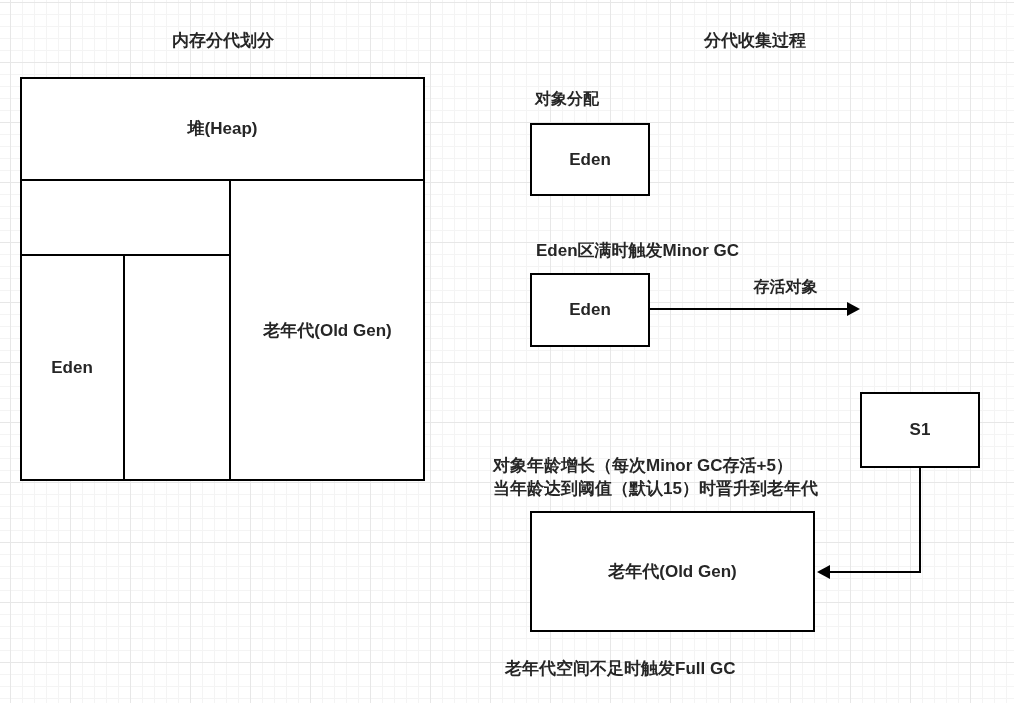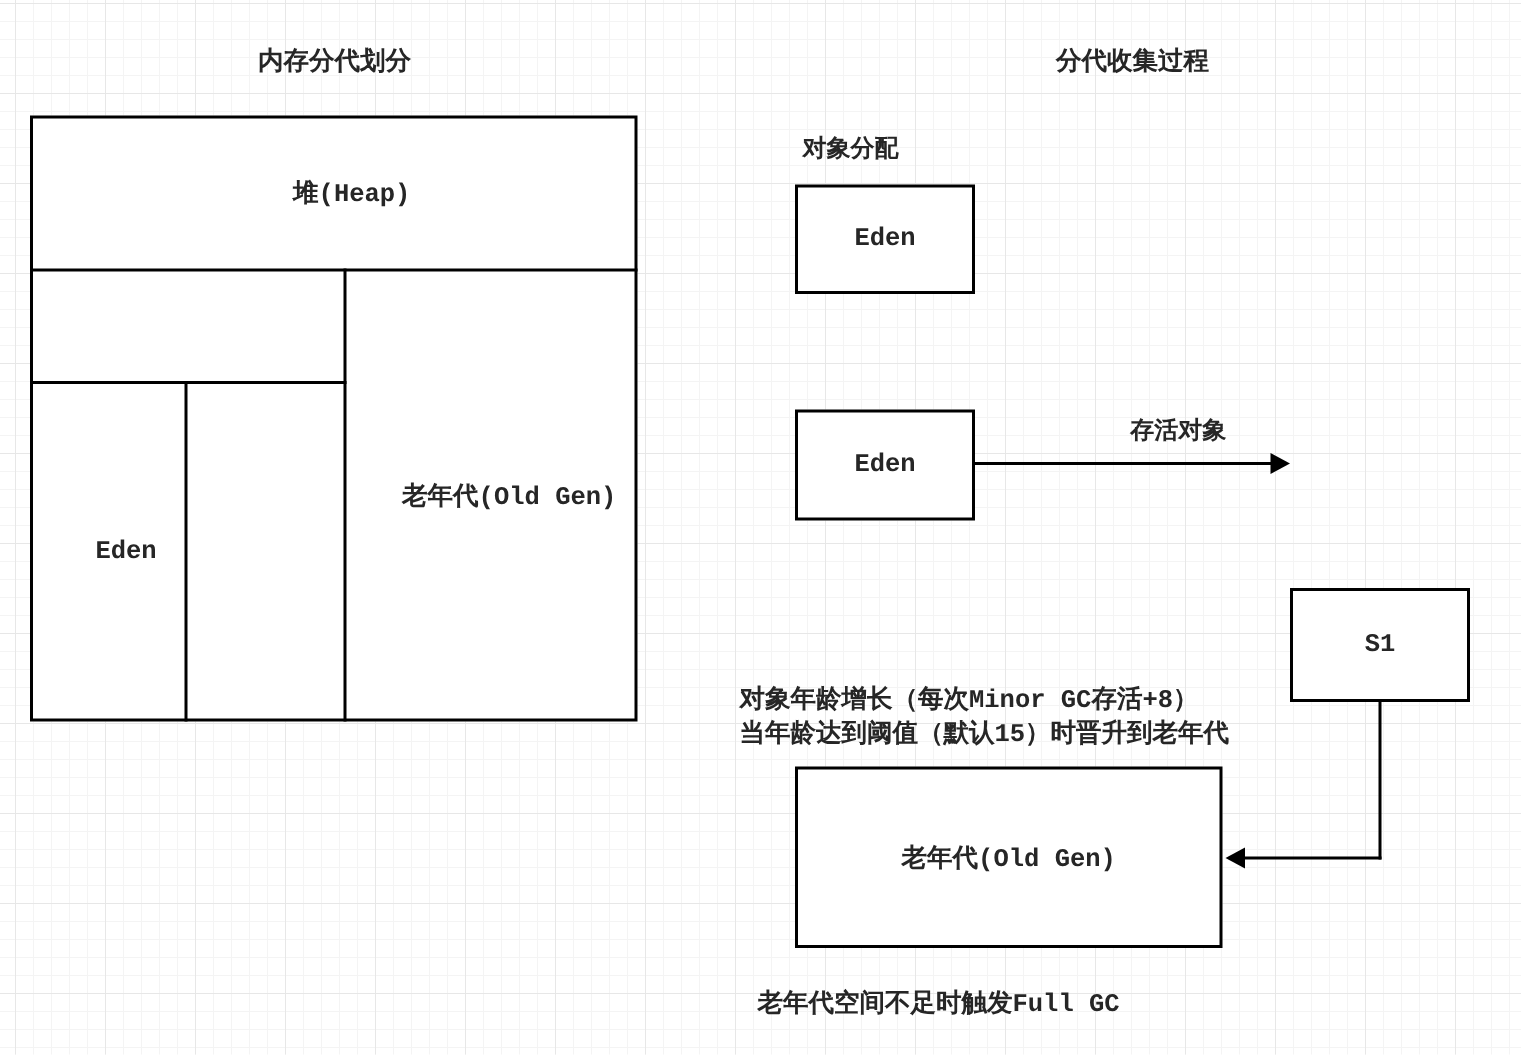--- a/index.html
+++ b/index.html
@@ -1,18 +1,18 @@
 <!DOCTYPE html>
 <html><head>
 <meta charset="utf-8">
 <style>
   html,body{margin:0;padding:0;}
   .canvas{
     position:relative; width:1014px; height:703px; overflow:hidden;
-    font-family:Liberation Mono, monospace;
+    font-family:Liberation Sans, sans-serif;
     color:#262626;
     background-color:#ffffff;
     background-image:
       linear-gradient(#e7e7e7 1px, transparent 1px),
       linear-gradient(90deg, #e7e7e7 1px, transparent 1px),
       linear-gradient(#f4f4f4 1px, transparent 1px),
       linear-gradient(90deg, #f4f4f4 1px, transparent 1px);
     background-size:60px 60px,60px 60px,12px 12px,12px 12px;
     background-position:10px 2px,10px 2px,10px 2px,10px 2px;
   }
@@ -20,21 +20,21 @@
   .ttl{font-size:17px;font-weight:bold;text-align:center;}
   .cap{font-size:17px;font-weight:bold;white-space:nowrap;}
   .box{
     position:absolute; box-sizing:border-box;
     border:2px solid #000; background:#fff;
     display:flex; align-items:center; justify-content:center;
     font-size:17px; font-weight:bold;
   }
   .cell{
     position:absolute; display:flex; align-items:center; justify-content:center;
-    font-size:17px; font-weight:bold;margin-left:12px;
+    font-size:17px; font-weight:bold;
   }
   .line{position:absolute; background:#000;}
   .arrowhead-r{
     position:absolute; width:0; height:0;
     border-top:7px solid transparent; border-bottom:7px solid transparent;
     border-left:13px solid #000;
   }
   .arrowhead-l{
     position:absolute; width:0; height:0;
     border-top:7px solid transparent; border-bottom:7px solid transparent;
@@ -63,29 +63,30 @@
   <div class="line" style="left:20px;top:254px;width:211px;height:2px;"></div>
   <div class="line" style="left:123px;top:254px;width:2px;height:227px;"></div>
 
   <div class="cell" style="left:20px;top:77px;width:405px;height:103px;">堆(Heap)</div>
   <div class="cell" style="left:230px;top:180px;width:195px;height:301px;">老年代(Old Gen)</div>
   <div class="cell" style="left:20px;top:255px;width:104px;height:226px;">Eden</div>
 
   <div class="abs cap" style="left:535px;top:89px;font-size:16px;">对象分配</div>
   <div class="box" style="left:530px;top:123px;width:120px;height:73px;">Eden</div>
 
+  <div class="abs cap" style="left:536px;top:239px;">Eden区满时触发Minor GC</div>
   <div class="box" style="left:530px;top:273px;width:120px;height:74px;">Eden</div>
 
   <div class="abs cap" style="left:733px;top:277px;width:105px;text-align:center;font-size:16px;">存活对象</div>
   <div class="line" style="left:650px;top:308px;width:200px;height:2px;"></div>
   <div class="arrowhead-r" style="left:847px;top:302px;"></div>
 
   <div class="box" style="left:860px;top:392px;width:120px;height:76px;">S1</div>
 
-  <div class="abs cap" style="left:493px;top:454px;">对象年龄增长（每次Minor GC存活+8）</div>
+  <div class="abs cap" style="left:493px;top:454px;">对象年龄增长（每次Minor GC存活+5）</div>
   <div class="abs cap" style="left:493px;top:477px;">当年龄达到阈值（默认15）时晋升到老年代</div>
 
   <div class="line" style="left:919px;top:468px;width:2px;height:105px;"></div>
   <div class="line" style="left:829px;top:571px;width:92px;height:2px;"></div>
   <div class="arrowhead-l" style="left:817px;top:565px;"></div>
 
   <div class="box" style="left:530px;top:511px;width:285px;height:121px;">老年代(Old Gen)</div>
 
   <div class="abs cap" style="left:505px;top:657px;z-index:1;">老年代空间不足时触发Full GC</div>
 

